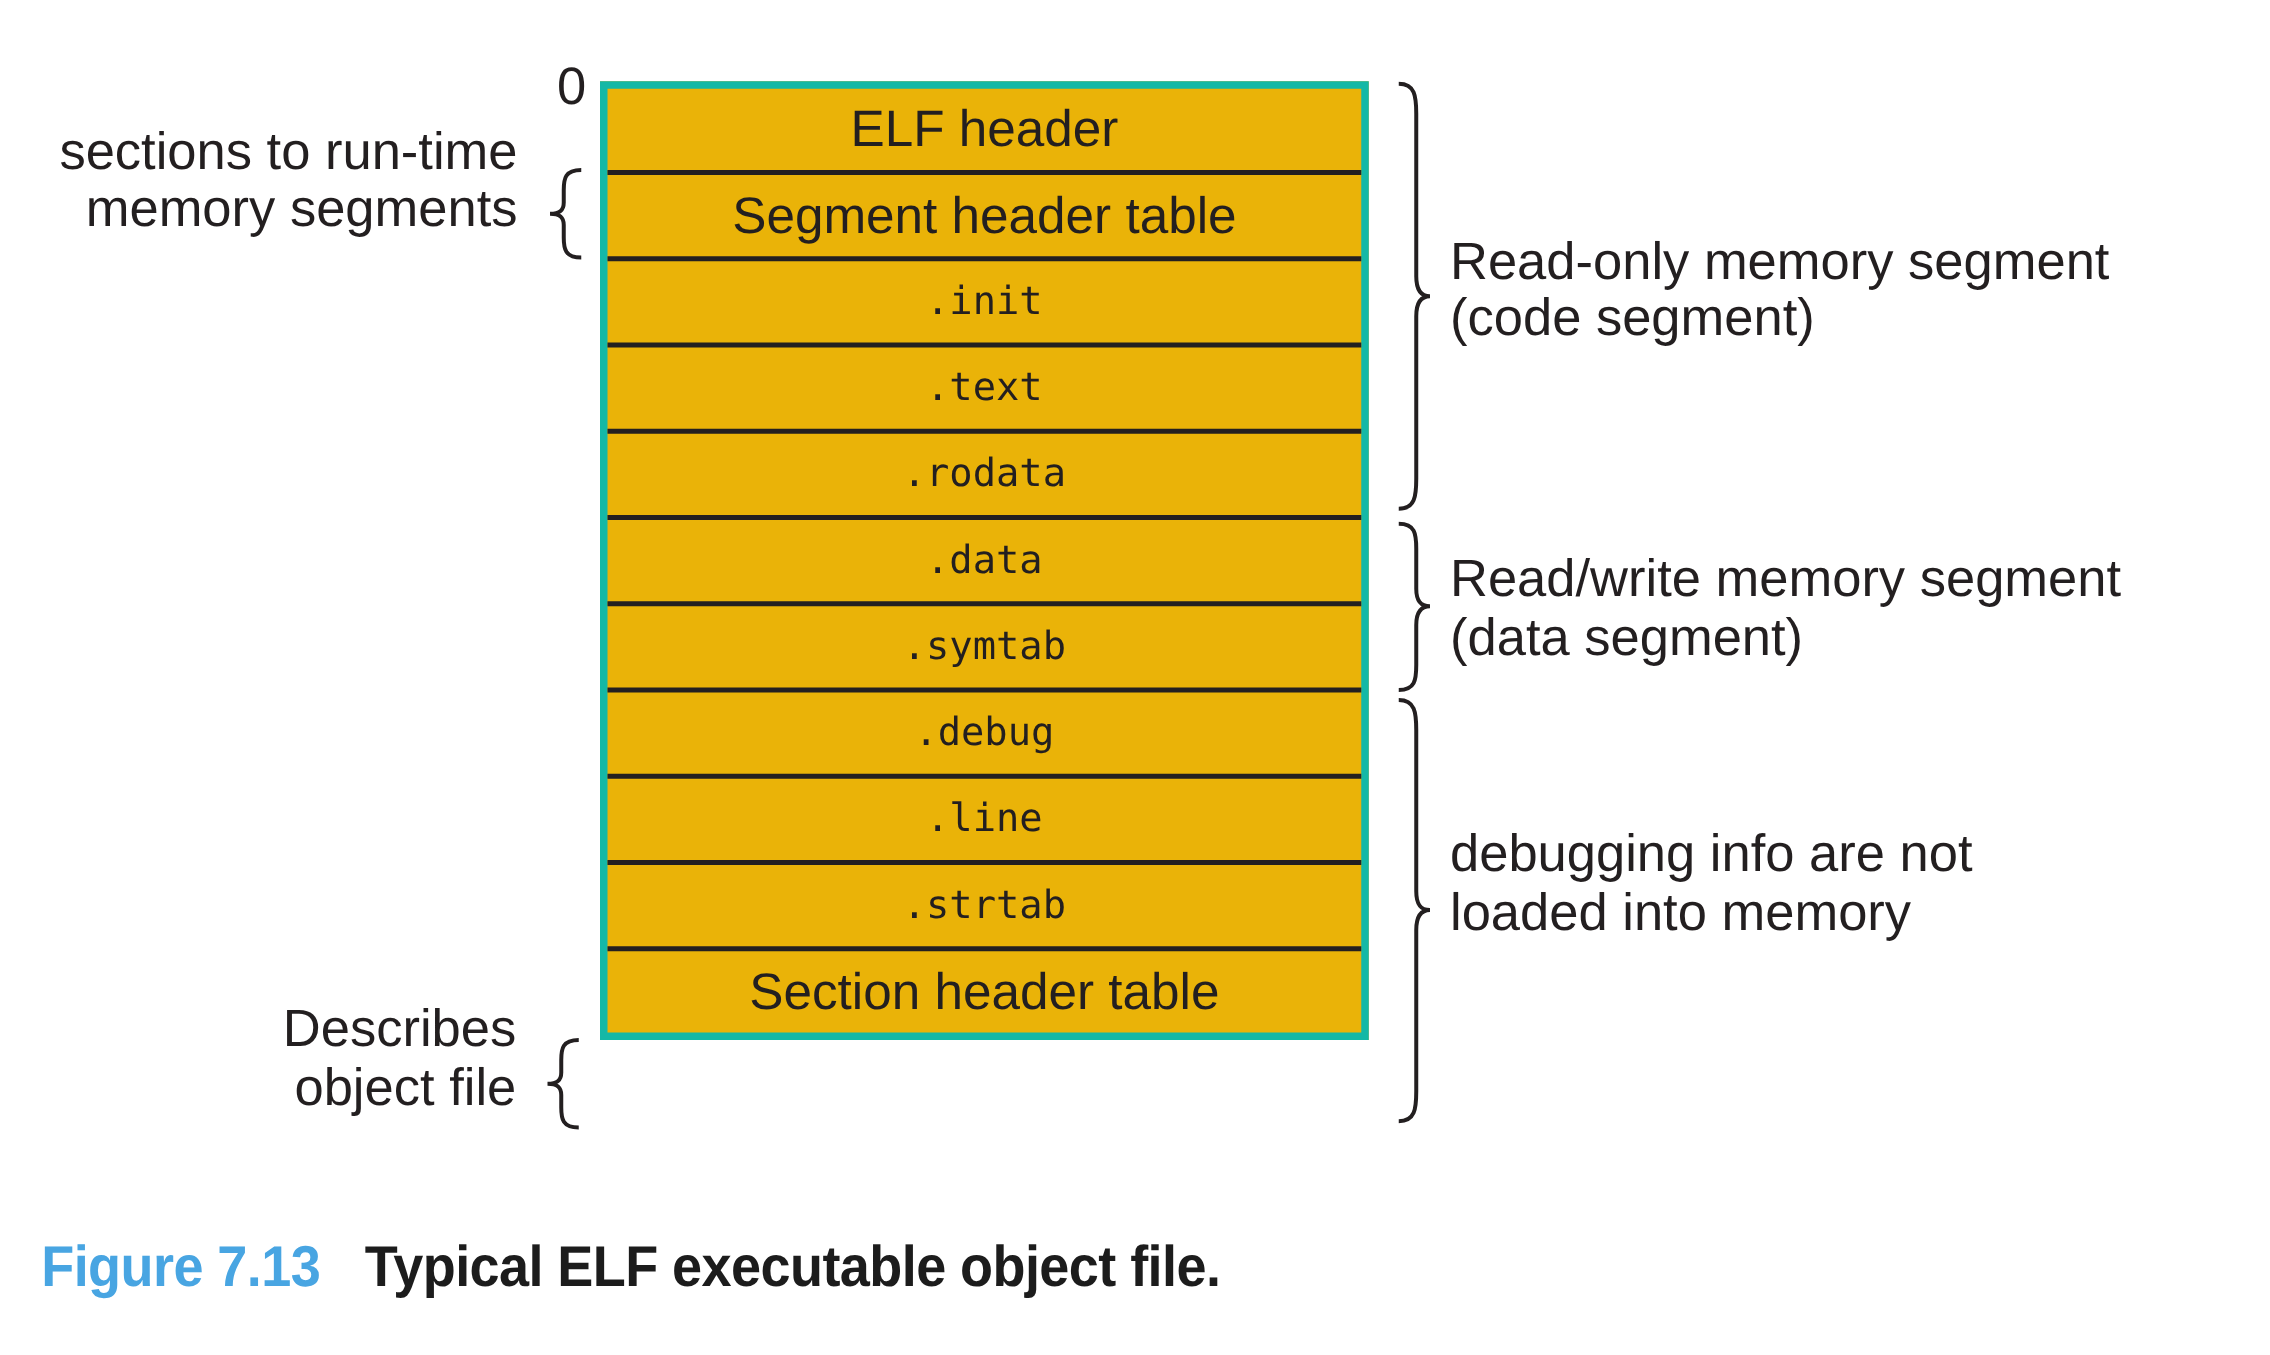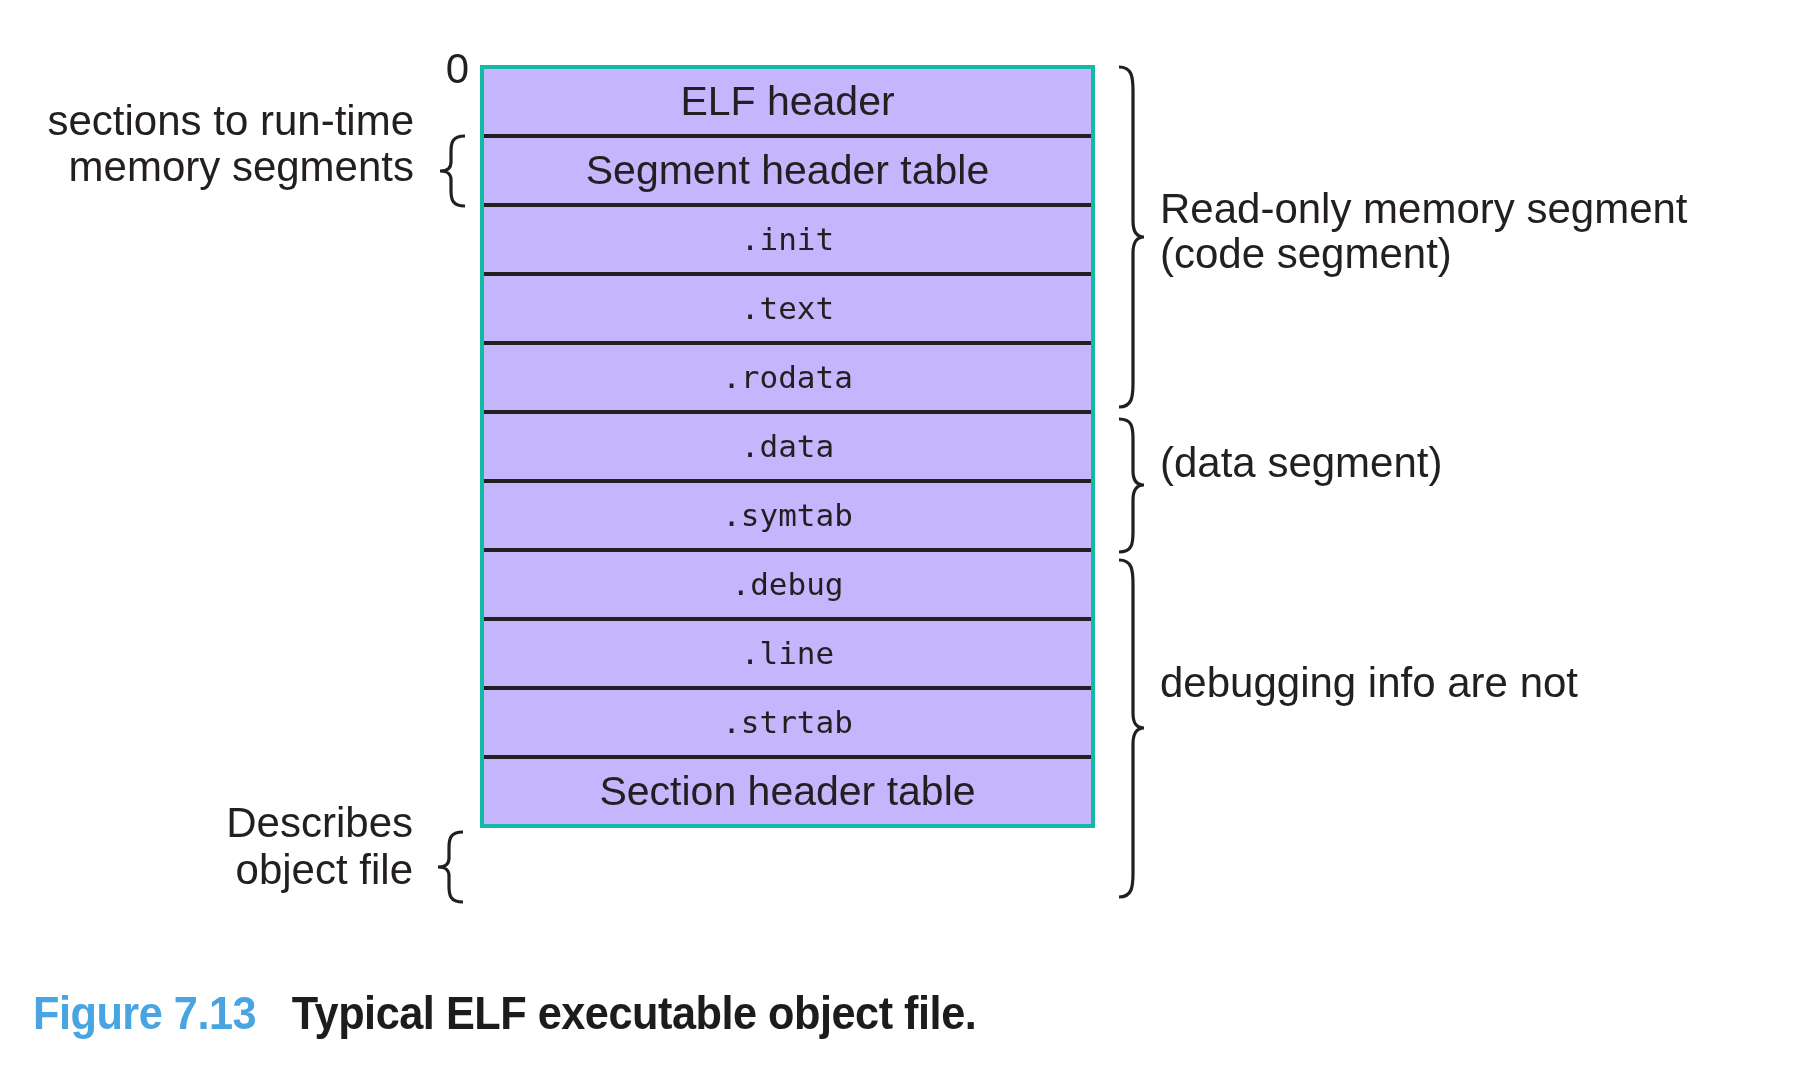--- a/index.html
+++ b/index.html
@@ -17,22 +17,22 @@
     overflow: hidden;
   }
 
   
   .stack {
     position: absolute;
     left: 480px;
     top: 65px;
     width: 615px;
     box-sizing: border-box;
-    border: 4px solid #14b8a6;
-    background: #c4b5fd;
+    border: 6px solid #14b8a6;
+    background: #eab308;
   }
   .row {
     height: 65px;
     border-bottom: 4px solid #231f20;
     display: flex;
     align-items: center;
     justify-content: center;
   }
   .row:last-child { border-bottom: none; }
   .row-label {
@@ -172,29 +172,31 @@
     <div>Read-only memory segment</div>
     <div>(code segment)</div>
   </div>
 
   <div class="brace rb2">
     <svg width="30" height="137" viewBox="0 0 30 137">
       <path d="M 3 2 C 16 2 17 10 17 22 L 17 54 C 17 63 20 68 28 68 C 20 68 17 74 17 83 L 17 115 C 17 127 16 135 3 135" fill="none" stroke="#231f20" stroke-width="3.2"></path>
     </svg>
   </div>
   <div class="ann ann4">
+    <div>Read/write memory segment</div>
     <div>(data segment)</div>
   </div>
 
   <div class="brace rb3">
     <svg width="30" height="341" viewBox="0 0 30 341">
       <path d="M 3 2 C 16 2 17 12 17 26 L 17 155 C 17 165 20 170 28 170 C 20 170 17 176 17 186 L 17 315 C 17 329 16 339 3 339" fill="none" stroke="#231f20" stroke-width="3.2"></path>
     </svg>
   </div>
   <div class="ann ann5">
     <div>debugging info are not</div>
+    <div>loaded into memory</div>
   </div>
 
   <div class="caption">
     <span class="caption-number">Figure 7.13</span><span class="caption-text">Typical ELF executable object file.</span>
   </div>
 
 </div>
 
 </body></html>

